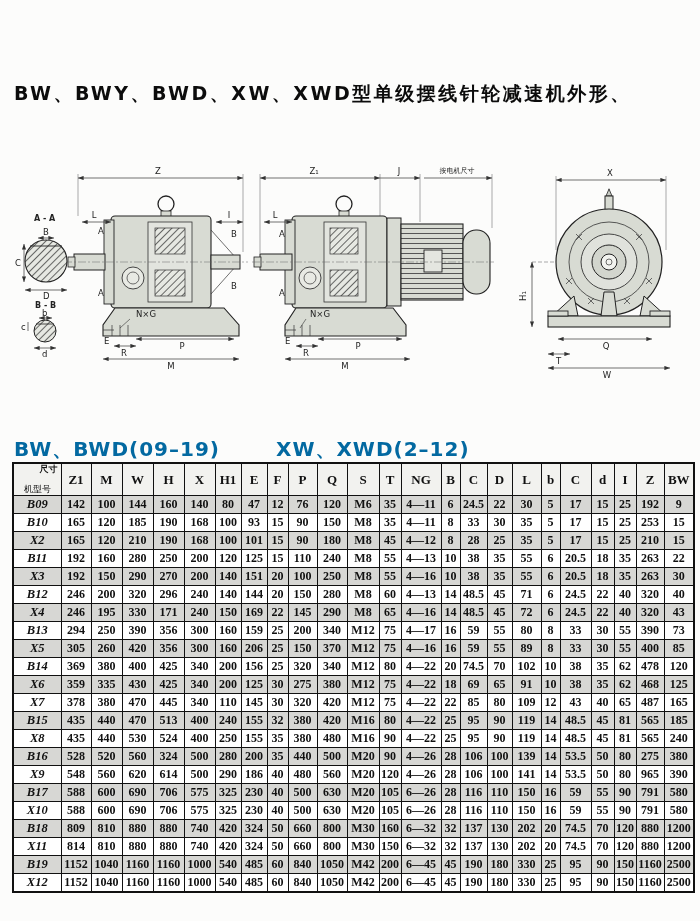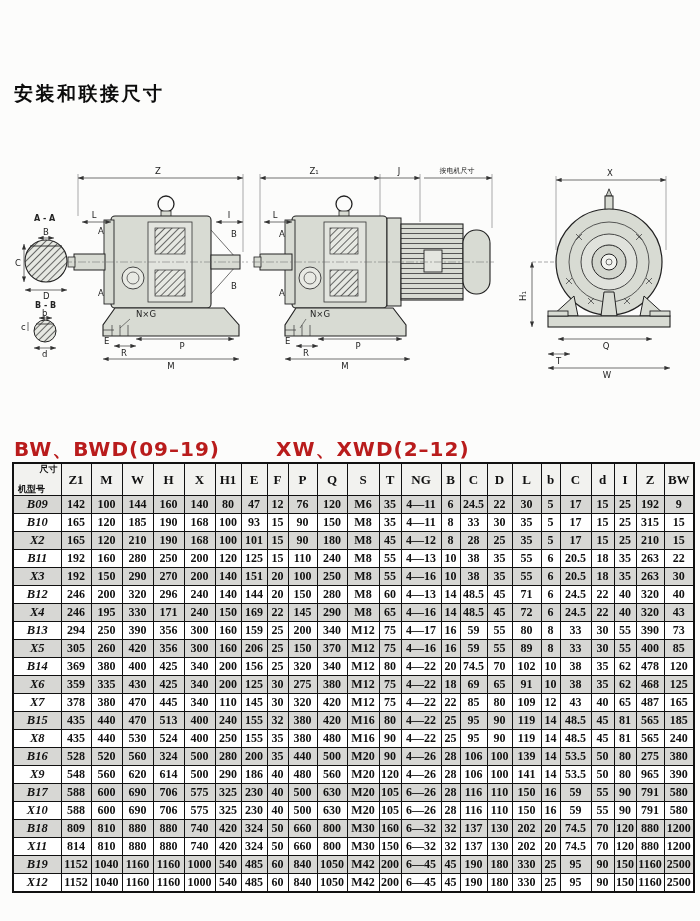--- a/index.html
+++ b/index.html
@@ -13,21 +13,21 @@
     font-weight:bold;font-size:19px;line-height:38px;letter-spacing:2.5px;color:#0c0c0c;
   }
   .drawings{position:absolute;left:0;top:158px;width:700px;height:238px;}
   .drawings svg{position:absolute;top:0;}
   svg text{font-family:"DejaVu Sans","Liberation Sans",sans-serif;font-size:8.5px;fill:#222;}
   svg text.cjk{font-size:7px;}
   svg text.sect{font-size:8px;font-weight:bold;}
   .subtitle{
     position:absolute;left:14px;top:436px;
     font-family:"DejaVu Sans","Liberation Sans",sans-serif;
-    font-weight:bold;font-size:20px;letter-spacing:1px;color:#b91c1c;white-space:nowrap;
+    font-weight:bold;font-size:20px;letter-spacing:1px;color:#0369a1;white-space:nowrap;
   }
   .subtitle .gap{display:inline-block;width:56px;}
   .dim-table{
     position:absolute;left:12px;top:462px;width:677px;
     border-collapse:collapse;table-layout:fixed;
     border:2px solid #111;background:#c2410c;padding-left:24px;
   }
   .dim-table th,.dim-table td{
     border:1px solid #111;text-align:center;vertical-align:middle;
     font-weight:bold;padding:0;font-size:12px;height:17px;line-height:1.05;
@@ -38,27 +38,27 @@
   .dim-table tr.shaded td{background:#d7d7d4;}
   .dim-table tr:not(.shaded) td{background:#ffffff;}
   th.corner{
     position:relative;padding:0;
     background:
       linear-gradient(to bottom right,
         rgba(0,0,0,0) calc(50% - 0.8px), #111 calc(50% - 0.8px),
         #111 calc(50% + 0.8px), rgba(0,0,0,0) calc(50% + 0.8px)) #f2f2ef;
   }
   th.corner .c-top{position:absolute;top:1px;right:3px;font-size:9px;font-family:"DejaVu Sans",sans-serif;font-weight:bold;}
-  th.corner .c-bottom{position:absolute;bottom:1px;left:4px;font-size:9px;font-family:"DejaVu Sans",sans-serif;font-weight:bold;}
+  th.corner .c-bottom{position:absolute;bottom:1px;left:10px;font-size:9px;font-family:"DejaVu Sans",sans-serif;font-weight:normal;}
 </style>
 </head>
 <body>
 
 <div class="title">
-  <div>安装和联接尺寸</div>
+  <div>BW、BWY、BWD、XW、XWD型单级摆线针轮减速机外形、</div>
 </div>
 
 <div class="drawings">
 
   <svg style="left:8px" width="250" height="232" viewBox="0 0 250 232">
     <defs>
       <pattern id="hatch" width="5" height="5" patternUnits="userSpaceOnUse" patternTransform="rotate(45)">
         <rect width="5" height="5" fill="#e6e8e2"></rect>
         <line x1="0" y1="0" x2="0" y2="5" stroke="#444" stroke-width="1.6"></line>
       </pattern>
@@ -356,21 +356,21 @@
         <td>35</td>
         <td>4—11</td>
         <td>8</td>
         <td>33</td>
         <td>30</td>
         <td>35</td>
         <td>5</td>
         <td>17</td>
         <td>15</td>
         <td>25</td>
-        <td>315</td>
+        <td>253</td>
         <td>15</td>
       </tr>
       <tr class="shaded">
         <td class="model">X2</td>
         <td>165</td>
         <td>120</td>
         <td>210</td>
         <td>190</td>
         <td>168</td>
         <td>100</td>

